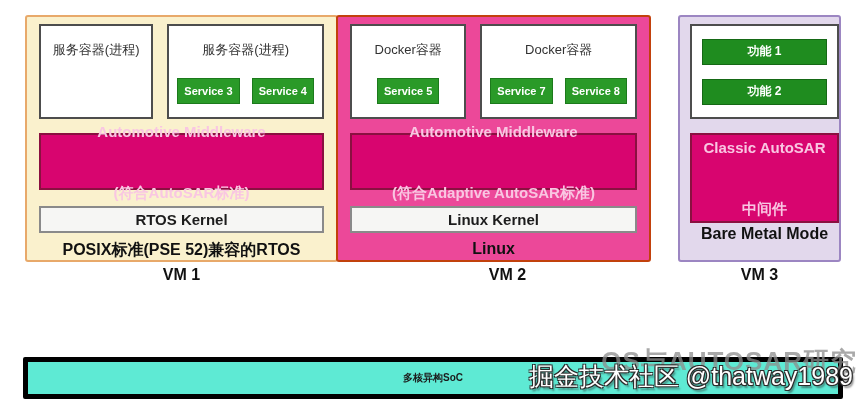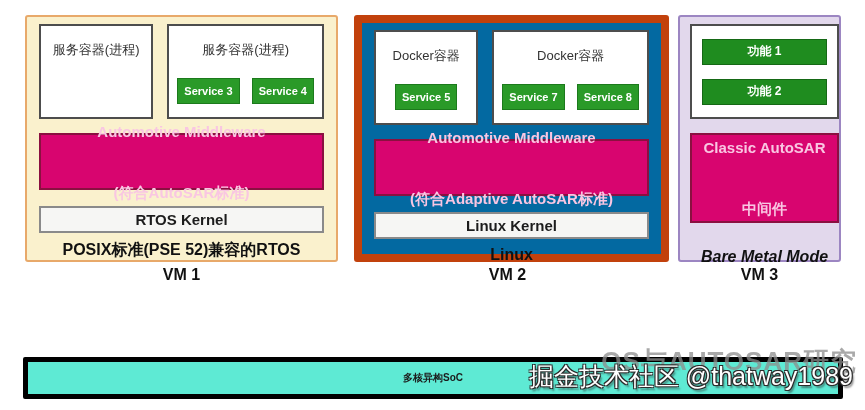--- a/index.html
+++ b/index.html
@@ -6,21 +6,21 @@
   html,body { background:#ffffff; }
   body {
     font-family:"Liberation Sans","DejaVu Sans",sans-serif;
     width:865px; height:410px; position:relative; overflow:hidden;
   }
   .canvas { position:absolute; inset:0; width:865px; height:398px; }
 
   
   .vm-panel { position:absolute; top:15px; height:247px; border-radius:3px; padding:7px 12px 0 12px; }
   .vm1 { left:25px;  width:313px; background:#faf1cd; border:2px solid #e8a96a; }
-  .vm2 { left:354px; width:315px; background:#0369a1; border:8px solid #c2410c; }
+  .vm2 { left:336px; width:315px; background:#ec4899; border:2px solid #c2410c; }
   .vm3 { left:678px; width:163px; background:#e2d8ec; border:2px solid #9c86c2; padding:7px 0 0 10px; }
 
   .container-row { display:flex; gap:14px; height:95px; }
   .container-box {
     flex:1; background:#ffffff; border:2px solid #4d4d4d;
     display:flex; flex-direction:column; align-items:center; justify-content:space-between;
     padding:15px 8px 13px 8px;
   }
   .container-title { font-size:13px; color:#333; white-space:nowrap; }
   .service-row { display:flex; gap:12px; justify-content:center; width:100%; }
@@ -47,21 +47,21 @@
   
   .func-box {
     height:95px; background:#ffffff; border:2px solid #4d4d4d;
     display:flex; flex-direction:column; justify-content:center; gap:14px; padding:0 10px;
   }
   .func-bar {
     height:26px; background:#1f8c1f; border:1px solid #156815; color:#fff;
     font-size:12px; font-weight:bold; display:flex; align-items:center; justify-content:center;
   }
   .middleware.tall { height:90px; }
-  .vm3 .os-line { margin-top:25px;font-style:italic; }
+  .vm3 .os-line { margin-top:2px; }
 
   .vm-label { position:absolute; top:266px; font-size:16px; font-weight:bold; color:#111; text-align:center; }
   .vm-label.l1 { left:25px;  width:313px; }
   .vm-label.l2 { left:350px; width:315px; }
   .vm-label.l3 { left:678px; width:163px; }
 
   
   .hypervisor-bar {
     position:absolute; left:25px; top:303px; width:818px; height:40px;
     background:#d9e7cc; border:2px solid #9aa98c; border-radius:2px;

